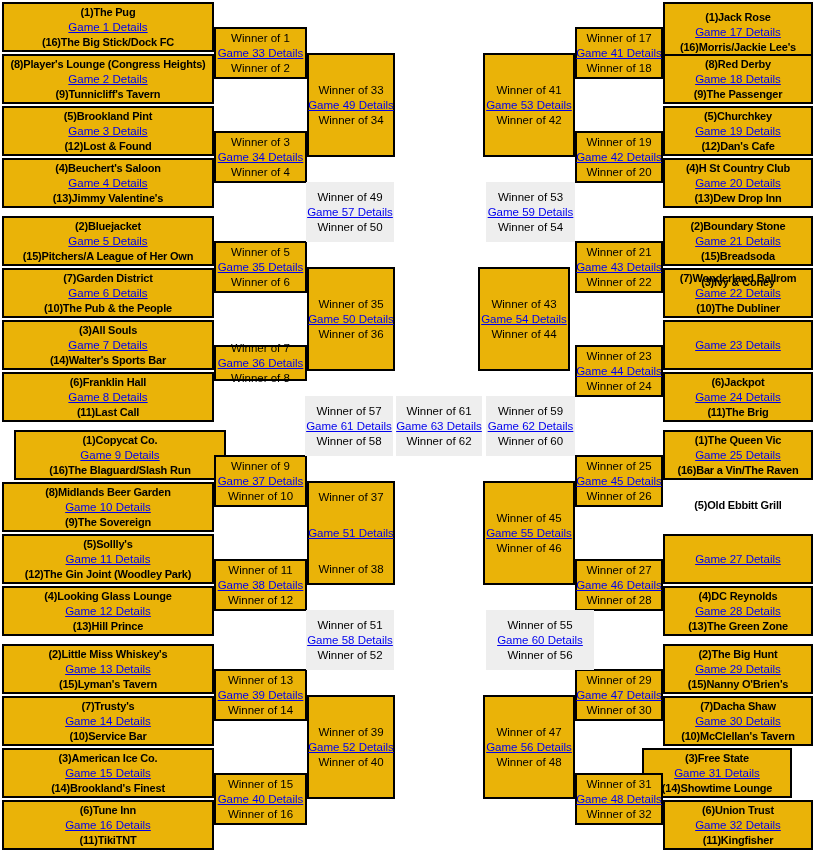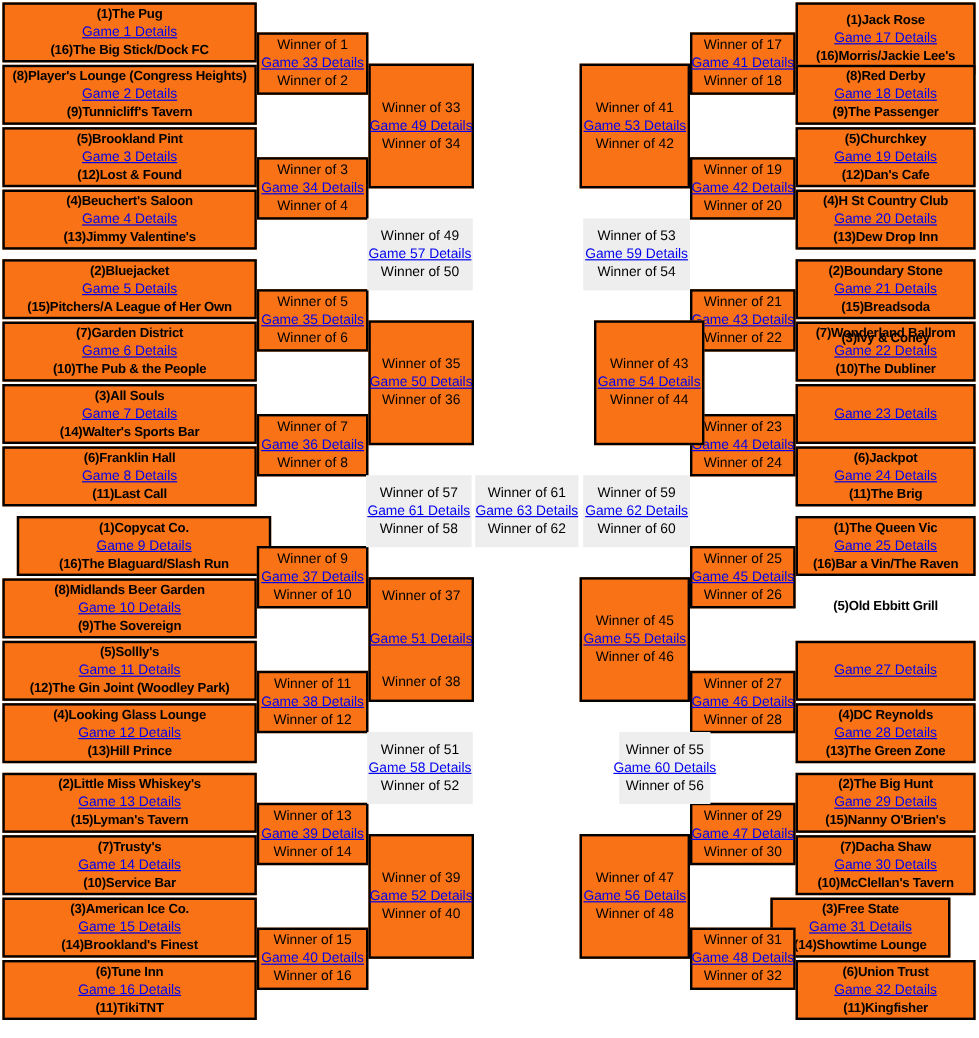--- a/index.html
+++ b/index.html
@@ -1,20 +1,20 @@
 <!DOCTYPE html>
 <html><head>
 <meta charset="utf-8">
 <style>
   html,body{margin:0;padding:0;background:#ffffff;}
   #bracket{position:relative;width:816px;height:865px;background:#ffffff;
            font-family:"Liberation Sans",sans-serif;overflow:hidden;}
   .gbox{position:absolute;box-sizing:border-box;display:flex;flex-direction:column;
         justify-content:center;align-items:center;text-align:center;}
-  .bordered{border:2px solid #000000;background:#f97316;}
+  .bordered{border:2px solid #000000;background:#eab308;}
   .gray{background:#EEEEEE;border:none;}
   .team{font-weight:bold;font-size:11px;line-height:15px;white-space:nowrap;
         letter-spacing:-0.2px;color:#000000;}
   .winner{font-size:11.5px;line-height:15px;white-space:nowrap;color:#000000;}
   .glink{font-size:11.5px;line-height:15px;color:#0000EE;text-decoration:underline;
          white-space:nowrap;cursor:pointer;}
 </style>
 </head>
 <body>
 
@@ -197,21 +197,21 @@
     <div class="gbox bordered" style="left: 214px; top: 241px; width: 93px; height: 52px;">
       <div class="winner">Winner of 5</div>
       <a class="glink" href="#">Game 35 Details</a>
       <div class="winner">Winner of 6</div>
     </div>
     <div class="gbox bordered" style="left: 575px; top: 241px; width: 88px; height: 52px;">
       <div class="winner">Winner of 21</div>
       <a class="glink" href="#">Game 43 Details</a>
       <div class="winner">Winner of 22</div>
     </div>
-    <div class="gbox bordered" style="left: 214px; top: 345px; width: 93px; height: 52px;">
+    <div class="gbox bordered" style="left: 214px; top: 345px; width: 93px; height: 36px;">
       <div class="winner">Winner of 7</div>
       <a class="glink" href="#">Game 36 Details</a>
       <div class="winner">Winner of 8</div>
     </div>
     <div class="gbox bordered" style="left: 575px; top: 345px; width: 88px; height: 52px;">
       <div class="winner">Winner of 23</div>
       <a class="glink" href="#">Game 44 Details</a>
       <div class="winner">Winner of 24</div>
     </div>
     <div class="gbox bordered" style="left: 214px; top: 455px; width: 93px; height: 52px;">
@@ -262,21 +262,21 @@
     <div class="gbox bordered" style="left: 483px; top: 53px; width: 92px; height: 104px;">
       <div class="winner">Winner of 41</div>
       <a class="glink" href="#">Game 53 Details</a>
       <div class="winner">Winner of 42</div>
     </div>
     <div class="gbox bordered" style="left: 307px; top: 267px; width: 88px; height: 104px;">
       <div class="winner">Winner of 35</div>
       <a class="glink" href="#">Game 50 Details</a>
       <div class="winner">Winner of 36</div>
     </div>
-    <div class="gbox bordered" style="left: 495px; top: 267px; width: 92px; height: 104px;">
+    <div class="gbox bordered" style="left: 478px; top: 267px; width: 92px; height: 104px;">
       <div class="winner">Winner of 43</div>
       <a class="glink" href="#">Game 54 Details</a>
       <div class="winner">Winner of 44</div>
     </div>
     <div class="gbox bordered" style="left: 307px; top: 481px; width: 88px; height: 104px; gap: 21px;">
       <div class="winner">Winner of 37</div>
       <a class="glink" href="#">Game 51 Details</a>
       <div class="winner">Winner of 38</div>
     </div>
     <div class="gbox bordered" style="left: 483px; top: 481px; width: 92px; height: 104px;">
@@ -302,21 +302,21 @@
     <div class="gbox gray" style="left: 486px; top: 182px; width: 89px; height: 60px;">
       <div class="winner">Winner of 53</div>
       <a class="glink" href="#">Game 59 Details</a>
       <div class="winner">Winner of 54</div>
     </div>
     <div class="gbox gray" style="left: 306px; top: 610px; width: 88px; height: 60px;">
       <div class="winner">Winner of 51</div>
       <a class="glink" href="#">Game 58 Details</a>
       <div class="winner">Winner of 52</div>
     </div>
-    <div class="gbox gray" style="left: 486px; top: 610px; width: 76px; height: 60px; margin-left: 30px;">
+    <div class="gbox gray" style="left: 486px; top: 610px; width: 108px; height: 60px;">
       <div class="winner">Winner of 55</div>
       <a class="glink" href="#">Game 60 Details</a>
       <div class="winner">Winner of 56</div>
     </div>
     <div class="gbox gray" style="left: 305px; top: 396px; width: 88px; height: 60px;">
       <div class="winner">Winner of 57</div>
       <a class="glink" href="#">Game 61 Details</a>
       <div class="winner">Winner of 58</div>
     </div>
     <div class="gbox gray" style="left: 396px; top: 396px; width: 86px; height: 60px;">

